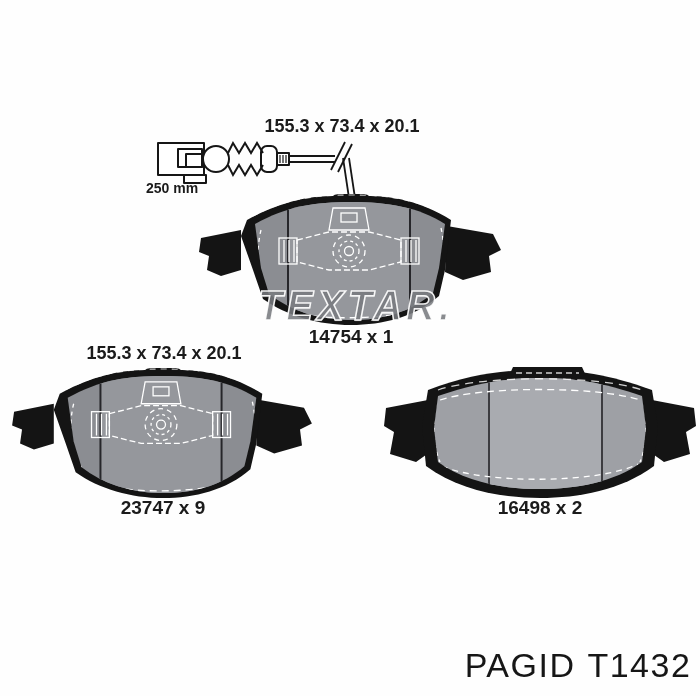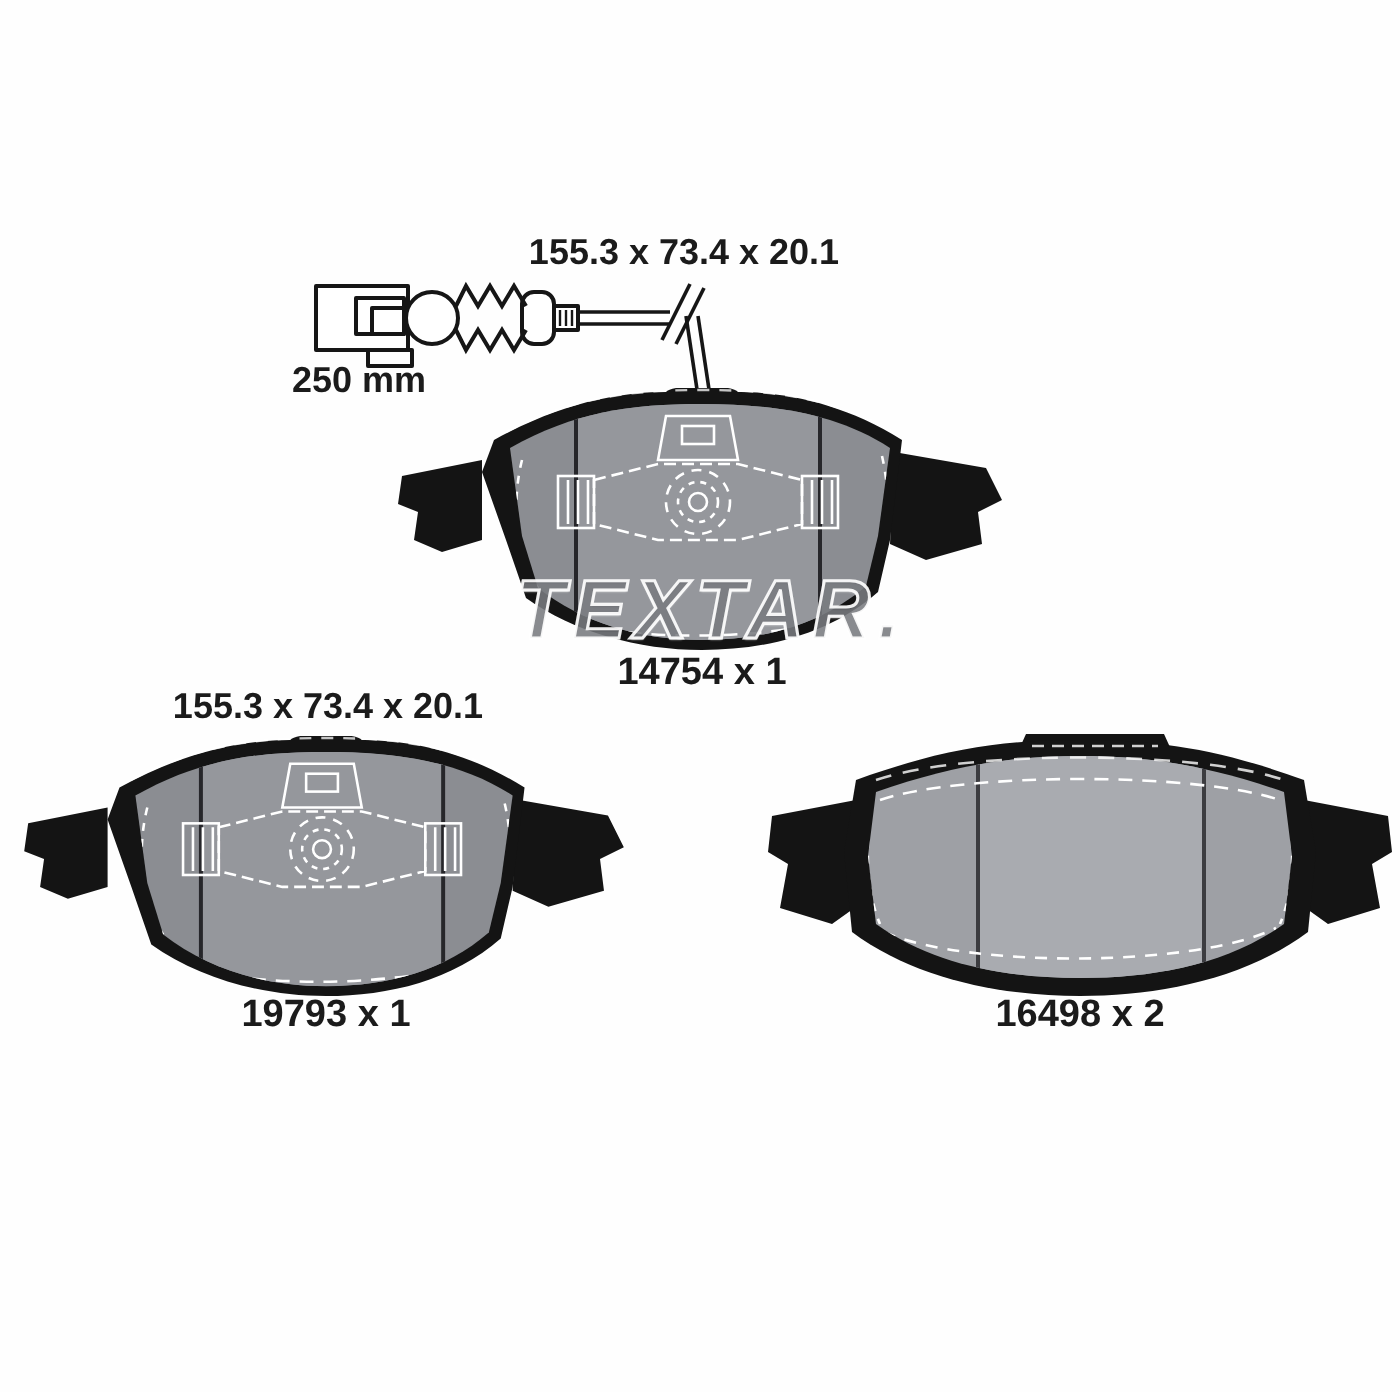--- a/index.html
+++ b/index.html
@@ -9,21 +9,21 @@
   }
   .abs{position:absolute;}
   .dim-label{
     font-size:18px;font-weight:700;letter-spacing:0px;white-space:nowrap;
     transform:translateX(-50%);color:#1b1b1b;
   }
   .part-label{
     font-size:19px;font-weight:700;white-space:nowrap;transform:translateX(-50%);color:#1b1b1b;
   }
   .len-label{
-    font-size:18px;font-weight:700;white-space:nowrap;color:#1b1b1b;
+    font-size:14px;font-weight:700;white-space:nowrap;color:#1b1b1b;
   }
   .watermark{
     font-size:40px;font-weight:700;font-style:italic;letter-spacing:4px;white-space:nowrap;
     color:rgba(92,94,100,0.72);
     -webkit-text-stroke:1.5px rgba(255,255,255,0.92);
     text-shadow:0 1px 1px rgba(255,255,255,0.55);
     transform:translate(-50%,-50%) scaleY(1.04);
     z-index:5;
   }
   .brand-line{
@@ -126,21 +126,21 @@
   <div class="abs watermark" style="left:356px;top:306px;">TEXTAR.</div>
 
   <div class="abs part-label" style="left:351px;top:326px;">14754 x 1</div>
 
   <div class="abs dim-label" style="left:164px;top:343px;">155.3 x 73.4 x 20.1</div>
 
   <svg class="abs" style="left:8px;top:368px;" width="310" height="137" viewBox="0 0 312 138">
     <use href="#padA"></use>
   </svg>
 
-  <div class="abs part-label" style="left:163px;top:497px;">19793 x 1</div>
+  <div class="abs part-label" style="left:163px;top:497px;">23747 x 9</div>
 
 
   <svg class="abs" style="left:382px;top:366px;" width="316" height="140" viewBox="0 0 316 140">
     <defs>
       <path id="faceC-path" d="M56,30 C96,16 126,12 158,12 C190,12 220,16 260,30 L264,62 L260,96 C232,116 196,123 158,123 C120,123 84,116 56,96 L52,62 Z"></path>
       <clipPath id="faceC-clip">
           <use href="#faceC-path"></use>
         </clipPath>
     </defs>
     <path d="M46,34 L4,42 L2,60 L12,66 L8,88 L34,96 L48,86 Z" fill="#141414"></path>
@@ -160,14 +160,17 @@
         <path d="M54,38 C50,60 52,82 58,96" stroke-dasharray="4 4"></path>
         <path d="M262,38 C266,60 264,82 258,96" stroke-dasharray="4 4"></path>
       </g>
     </g>
     <path d="M56,24 C100,9 216,9 260,24" fill="none" stroke="rgba(255,255,255,0.8)" stroke-width="1.3" stroke-dasharray="8 6"></path>
     <line x1="134" y1="7" x2="197" y2="7" stroke="rgba(255,255,255,0.8)" stroke-width="1.3" stroke-dasharray="6 4"></line>
   </svg>
 
   <div class="abs part-label" style="left:540px;top:497px;">16498 x 2</div>
 
+  <div class="abs brand-line" style="left:578px;top:646px;">
+    <span>PAGID</span><span class="gap"></span><span>T1432</span>
+  </div>
 
 </div>
 
 </body></html>

